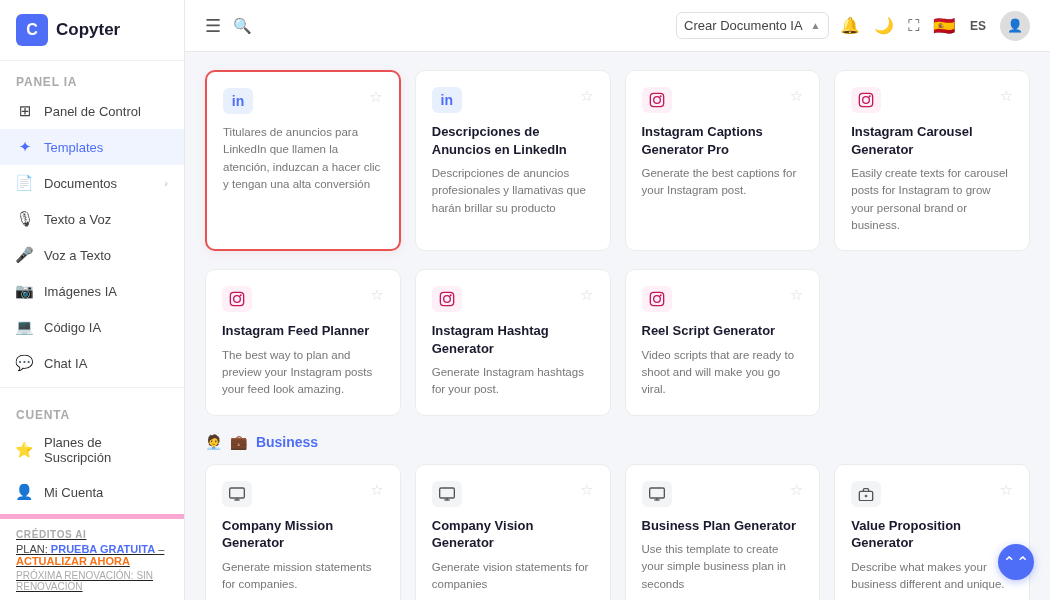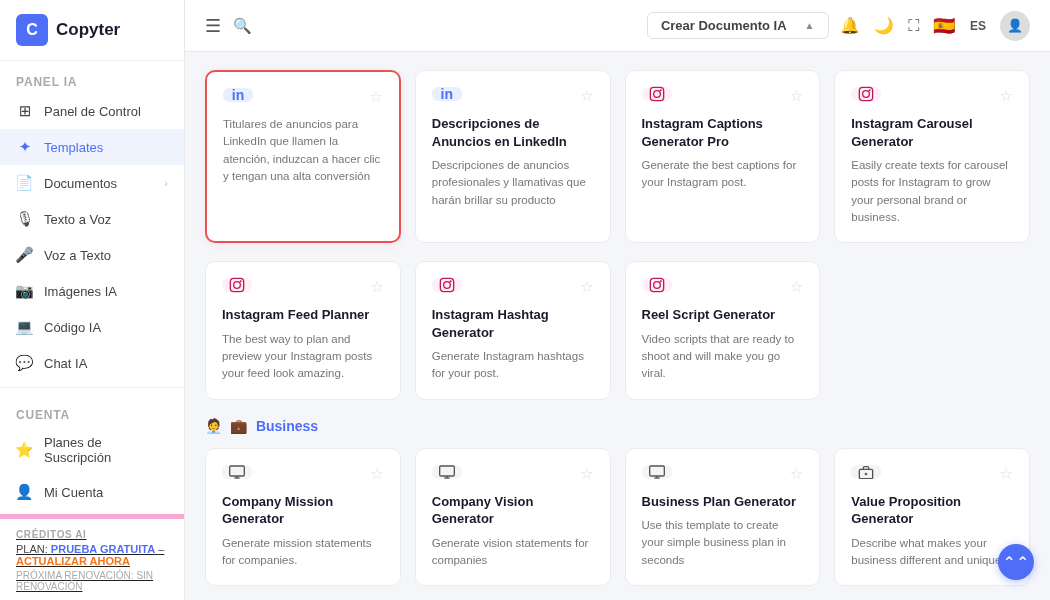--- a/index.html
+++ b/index.html
@@ -83,26 +83,26 @@
       align-items: center;
       padding: 0 20px;
       gap: 12px;
     }
     .topbar-menu-icon { color: #555; font-size: 18px; cursor: pointer; }
     .topbar-search-icon { color: #777; font-size: 15px; cursor: pointer; }
     .topbar-spacer { flex: 1; }
     .topbar-crear {
       display: flex;
       align-items: center;
-      gap: 18px;
+      gap: 8px;
       font-size: 13px;
       color: #444;
-      font-weight: 700;
+      font-weight: 400;
       cursor: pointer;
-      padding: 5px 13px;
+      padding: 5px 7px;
       border-radius: 6px;
       border: 1px solid #e0e0e0;
     }
     .topbar-crear .chevron-up { font-size: 10px; color: #888; }
     .topbar-icons { display: flex; align-items: center; gap: 14px; }
     .topbar-icon { color: #555; font-size: 16px; cursor: pointer; }
     .topbar-flag { font-size: 18px; }
     .topbar-lang { font-size: 12px; color: #555; font-weight: 700; }
     .topbar-avatar {
       width: 30px; height: 30px;
@@ -141,21 +141,21 @@
       box-shadow: 0 2px 8px rgba(232,82,82,0.1);
     }
 
     .card-top {
       display: flex;
       align-items: flex-start;
       justify-content: space-between;
       margin-bottom: 10px;
     }
     .card-platform-icon {
-      width: 30px; height: 14px;
+      width: 30px; height: 26px;
       border-radius: 6px;
       display: flex; align-items: center; justify-content: center;
       font-size: 14px; font-weight: 700;
     }
     .card-platform-icon.linkedin { background: #e8f0fe; color: #4f6ef7; }
     .card-platform-icon.instagram { background: #fff0f8; color: #c2185b; }
     .card-platform-icon.business { background: #f3f4f6; color: #555; }
     .card-platform-icon.monitor { background: #f3f4f6; color: #555; }
     .card-platform-icon.briefcase { background: #f3f4f6; color: #555; }
 

